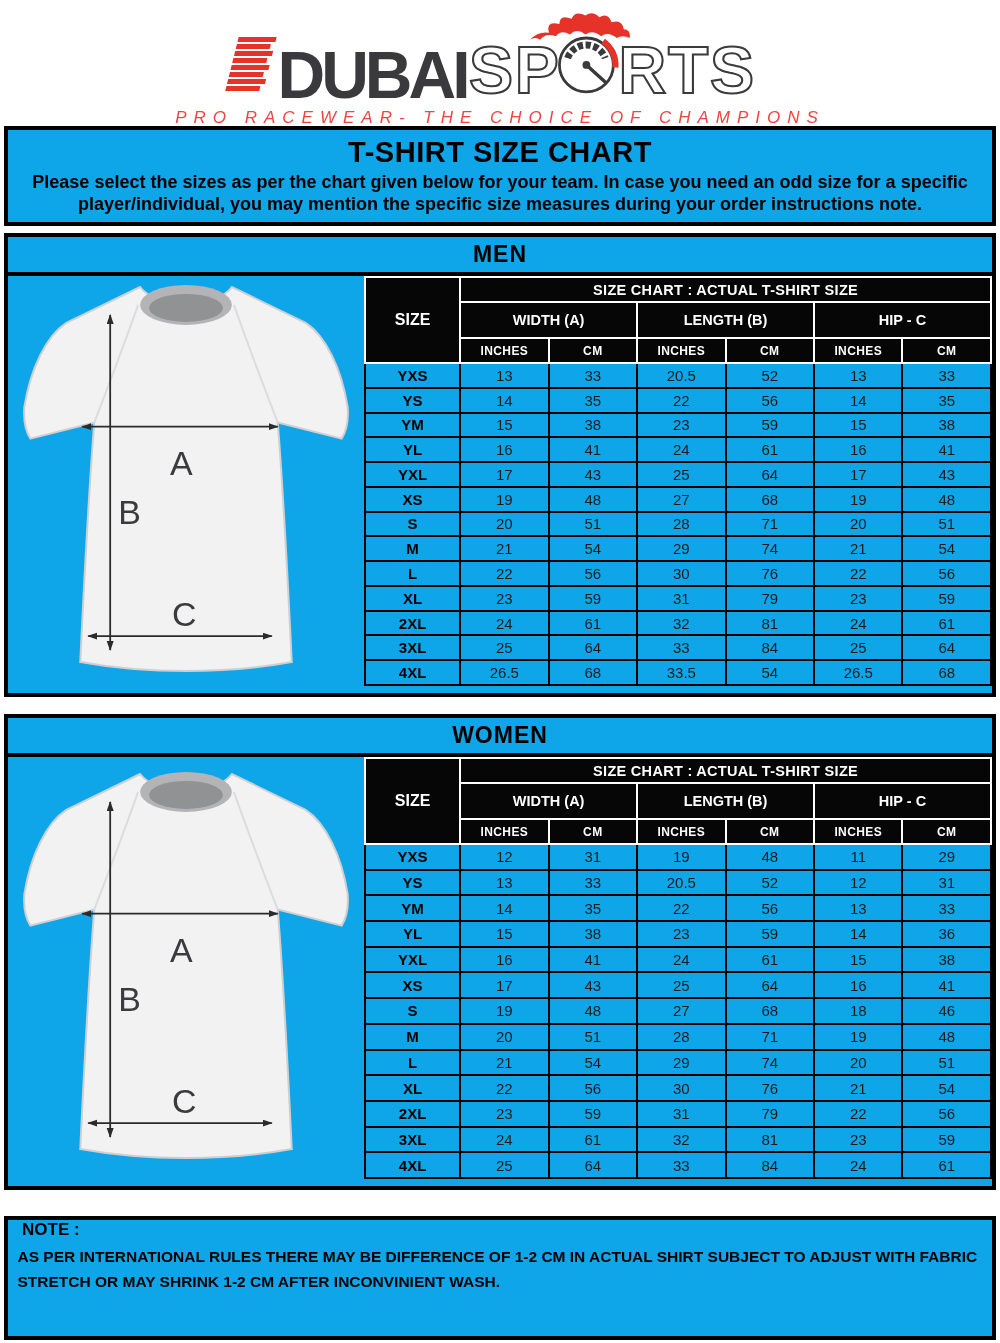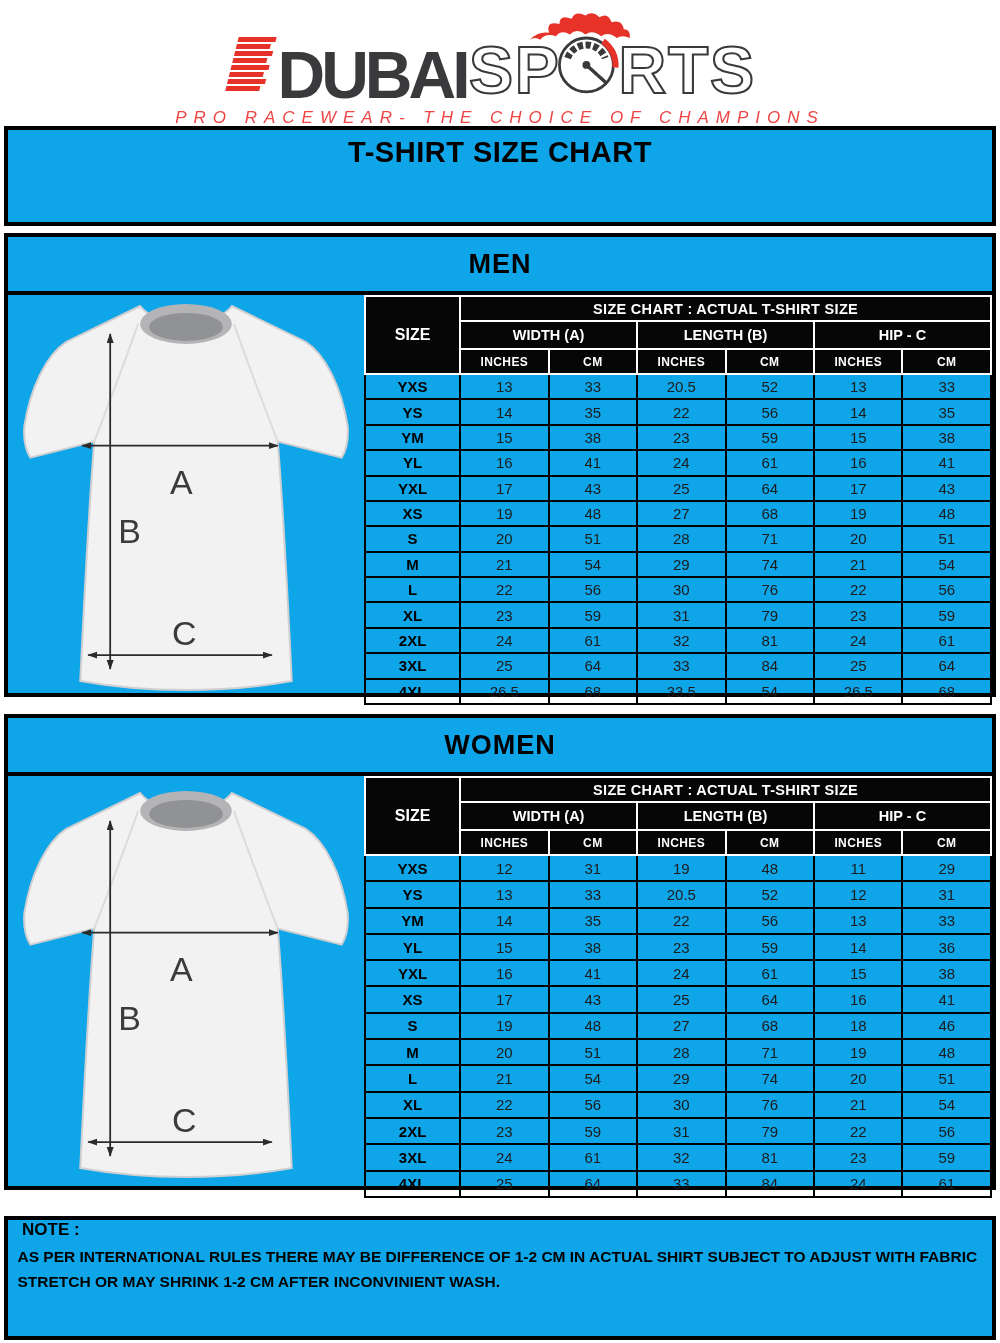--- a/index.html
+++ b/index.html
@@ -32,34 +32,34 @@
 
   
   .intro-box { height:100px; text-align:center; padding-top:6px; }
   .intro-title { font-size:29px; font-weight:800; letter-spacing:0.5px; }
   .intro-desc { font-size:18px; font-weight:700; line-height:1.22; max-width:972px; margin:3px auto 0; }
 
   
   .section.men { margin-top:7px; height:464px; }
   .section.women { margin-top:17px; height:476px; }
   .section-title {
-    height:58px; border-bottom:4px solid #000;
+    height:39px; border-bottom:4px solid #000;
     display:flex; align-items:center; justify-content:center;
-    font-size:27px; font-weight:800; letter-spacing:1px;
+    font-size:23px; font-weight:800; letter-spacing:1px;
   }
   .section-body { display:flex; height:calc(100% - 46px); }
   .figure-area { flex:0 0 356px; display:flex; align-items:center; justify-content:center; overflow:hidden; }
   .table-area { flex:1 1 auto; }
 
   table.size-table { width:100%; height:100%; border-collapse:collapse; table-layout:fixed; }
   .size-table th, .size-table td { text-align:center; vertical-align:middle; padding:0; }
   .size-table th.dark { background:#060606; color:#fff; border:2px solid #fff; font-weight:700; }
   th.chart-head { height:25px; font-size:14.5px; letter-spacing:0.3px; }
   th.size-head  { font-size:16px; }
-  th.group-head { height:28px; font-size:14.5px; }
+  th.group-head { height:36px; font-size:14.5px; }
   th.unit-head  { height:25px; font-size:12px; letter-spacing:0.4px; }
   .size-table td { border:2px solid #000; font-size:15px; color:#1c1c1c; }
   .size-table td.size-label { font-weight:700; color:#000; }
 
   
   .shirt-svg { display:block; }
 
   
   .note-box { margin-top:26px; height:124px; }
   .note-label { font-size:17px; font-weight:700; margin-left:14px; }
@@ -94,20 +94,21 @@
           <circle cx="135" cy="63" r="4.5" fill="#3a393b"></circle>
         </g>
         <text x="172" y="95" font-family="Liberation Sans, sans-serif" font-weight="bold" font-size="76" letter-spacing="2" fill="#ffffff" stroke="#3a393b" stroke-width="2.4">RTS</text>
       </svg>
     </div>
     <div class="tagline">PRO RACEWEAR- THE CHOICE OF CHAMPIONS</div>
   </header>
 
   <section class="box intro-box">
     <h1 class="intro-title">T-SHIRT SIZE CHART</h1>
+    <p class="intro-desc">Please select the sizes as per the chart given below for your team. In case you need an odd size for a specific player/individual, you may mention the specific size measures during your order instructions note.</p>
   </section>
 
   <section class="box section men">
     <div class="section-title">MEN</div>
     <div class="section-body">
       <div class="figure-area">
         <svg class="shirt-svg" width="340" height="404" viewBox="0 0 340 405">
           <defs>
             <marker id="ah-m" markerWidth="11" markerHeight="8" refX="9" refY="3.5" orient="auto-start-reverse" markerUnits="userSpaceOnUse">
               <path d="M0,0 L10,3.5 L0,7 Z" fill="#2b2b2b"></path>

